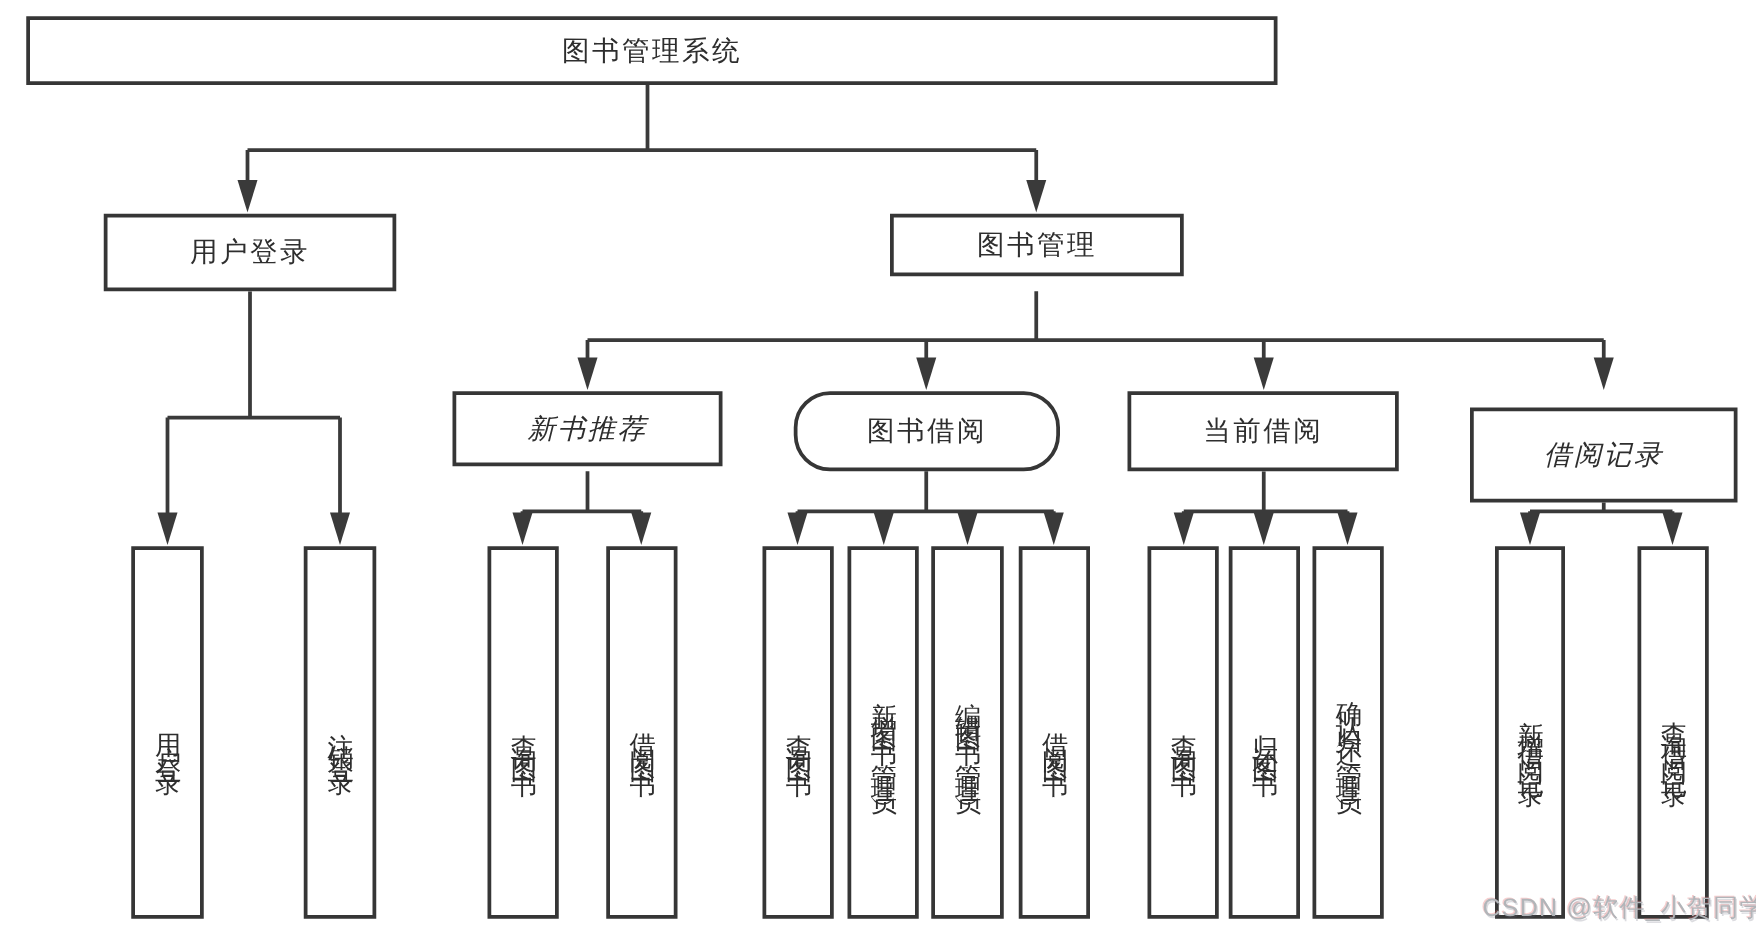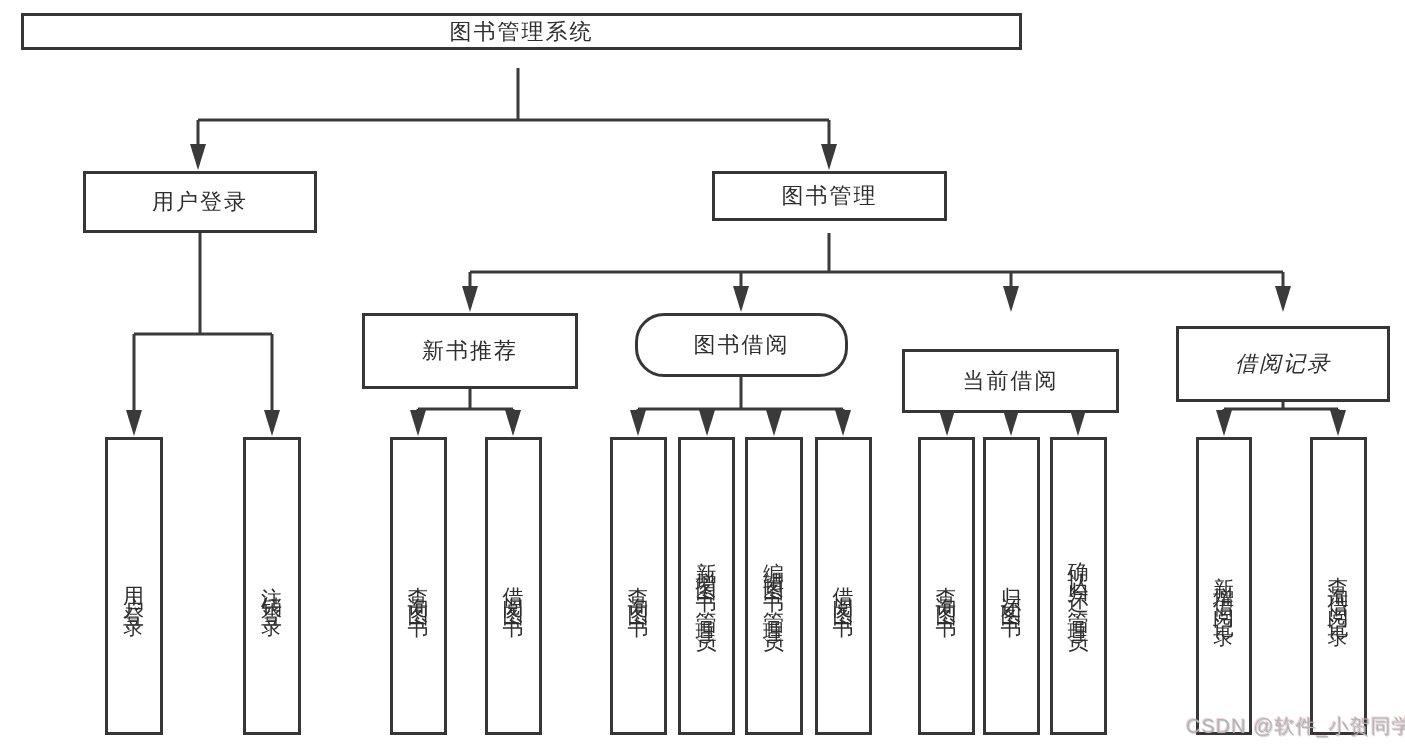--- a/index.html
+++ b/index.html
@@ -91,28 +91,28 @@
       <polygon class="ah" points="1003,410 1019,410 1011,436"></polygon>
       <polygon class="ah" points="1070,410 1086,410 1078,436"></polygon>
     </g>
     <g>
       <path class="ln" d="M1283 377 V409 M1224 409 H1338 M1224 409 V412 M1338 409 V412"></path>
       <polygon class="ah" points="1216,410 1232,410 1224,436"></polygon>
       <polygon class="ah" points="1330,410 1346,410 1338,436"></polygon>
     </g>
   </svg>
 
-  <div class="node" style="left:21px; top:13px; width:1001px; height:37px;">图书管理系统</div>
+  <div class="node" style="left:21px; top:13px; width:1001px; height:55px;">图书管理系统</div>
 
   <div class="node" style="left:83px; top:171px; width:234px; height:62px;">用户登录</div>
   <div class="node" style="left:712px; top:171px; width:235px; height:50px;">图书管理</div>
 
-  <div class="node" style="left:362px; top:313px; width:216px; height:76px;">新书推荐</div>
+  <div class="node" style="left:362px; top:313px; width:216px; height:60px;font-style:italic;">新书推荐</div>
   <div class="node" style="left:635px; top:313px; width:213px; height:64px;border-radius:29px;">图书借阅</div>
-  <div class="node" style="left:902px; top:313px; width:217px; height:64px;margin-top:36px;">当前借阅</div>
+  <div class="node" style="left:902px; top:313px; width:217px; height:64px;">当前借阅</div>
   <div class="node" style="left:1176px; top:326px; width:214px; height:76px;font-style:italic;">借阅记录</div>
 
   <div class="node leaf" style="left:105px; top:437px; width:58px; height:298px;">用户登录</div>
   <div class="node leaf" style="left:243px; top:437px; width:58px; height:298px;">注销登录</div>
 
   <div class="node leaf" style="left:390px; top:437px; width:57px; height:298px;">查询图书</div>
   <div class="node leaf" style="left:485px; top:437px; width:57px; height:298px;">借阅图书</div>
 
   <div class="node leaf" style="left:610px; top:437px; width:57px; height:298px;">查询图书</div>
   <div class="node leaf" style="left:678px; top:437px; width:57px; height:298px;">新增图书（管理员）</div>

